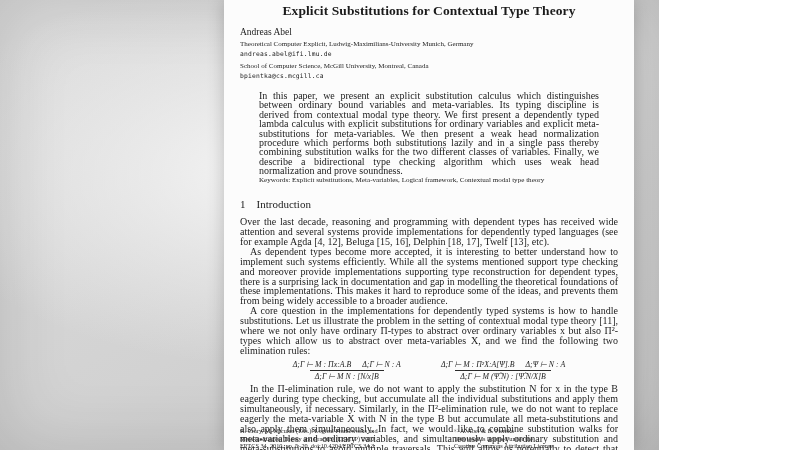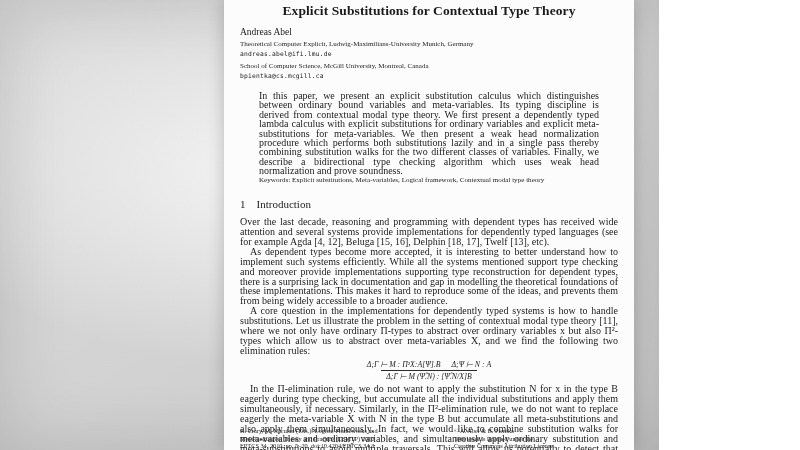--- a/index.html
+++ b/index.html
@@ -139,20 +139,27 @@
 
       <p class="para para-first">Over the last decade, reasoning and programming with dependent types has received wide attention and several systems provide implementations for dependently typed languages (see for example Agda [4, 12], Beluga [15, 16], Delphin [18, 17], Twelf [13], etc).</p>
 
       <p class="para para-indent">As dependent types become more accepted, it is interesting to better understand how to implement such systems efficiently. While all the systems mentioned support type checking and moreover provide implementations supporting type reconstruction for dependent types, there is a surprising lack in documentation and gap in modelling the theoretical foundations of these implementations. This makes it hard to reproduce some of the ideas, and prevents them from being widely accessible to a broader audience.</p>
 
       <p class="para para-indent">A core question in the implementations for dependently typed systems is how to handle substitutions. Let us illustrate the problem in the setting of contextual modal type theory [11], where we not only have ordinary Π-types to abstract over ordinary variables x but also Π²-types which allow us to abstract over meta-variables X, and we find the following two elimination rules:</p>
 
       <div class="math-row">
         <div class="rule">
           <div class="premises">
+            <span>Δ;Γ ⊢ M : Πx:A.B</span>
+            <span>Δ;Γ ⊢ N : A</span>
+          </div>
+          <span class="conclusion">Δ;Γ ⊢ M N : [N/x]B</span>
+        </div>
+        <div class="rule">
+          <div class="premises">
             <span>Δ;Γ ⊢ M : Π²X:A[Ψ].B</span>
             <span>Δ;Ψ ⊢ N : A</span>
           </div>
           <span class="conclusion">Δ;Γ ⊢ M (Ψ̂.N) : [Ψ̂.N/X]B</span>
         </div>
       </div>
 
       <p class="para para-indent">In the Π-elimination rule, we do not want to apply the substitution N for x in the type B eagerly during type checking, but accumulate all the individual substitutions and apply them simultaneously, if necessary. Similarly, in the Π²-elimination rule, we do not want to replace eagerly the meta-variable X with N in the type B but accumulate all meta-substitutions and also apply them simultaneously. In fact, we would like to combine substitution walks for meta-variables and ordinary variables, and simultaneously apply ordinary substitution and meta-substitutions to avoid multiple traversals. This will allow us potentially to detect that two terms are not equal without actually performing a substitution, and in the case of a de Bruijn numbering scheme for variables, we would like to avoid unnecessary renumbering.</p>
 
       <div class="footer">

